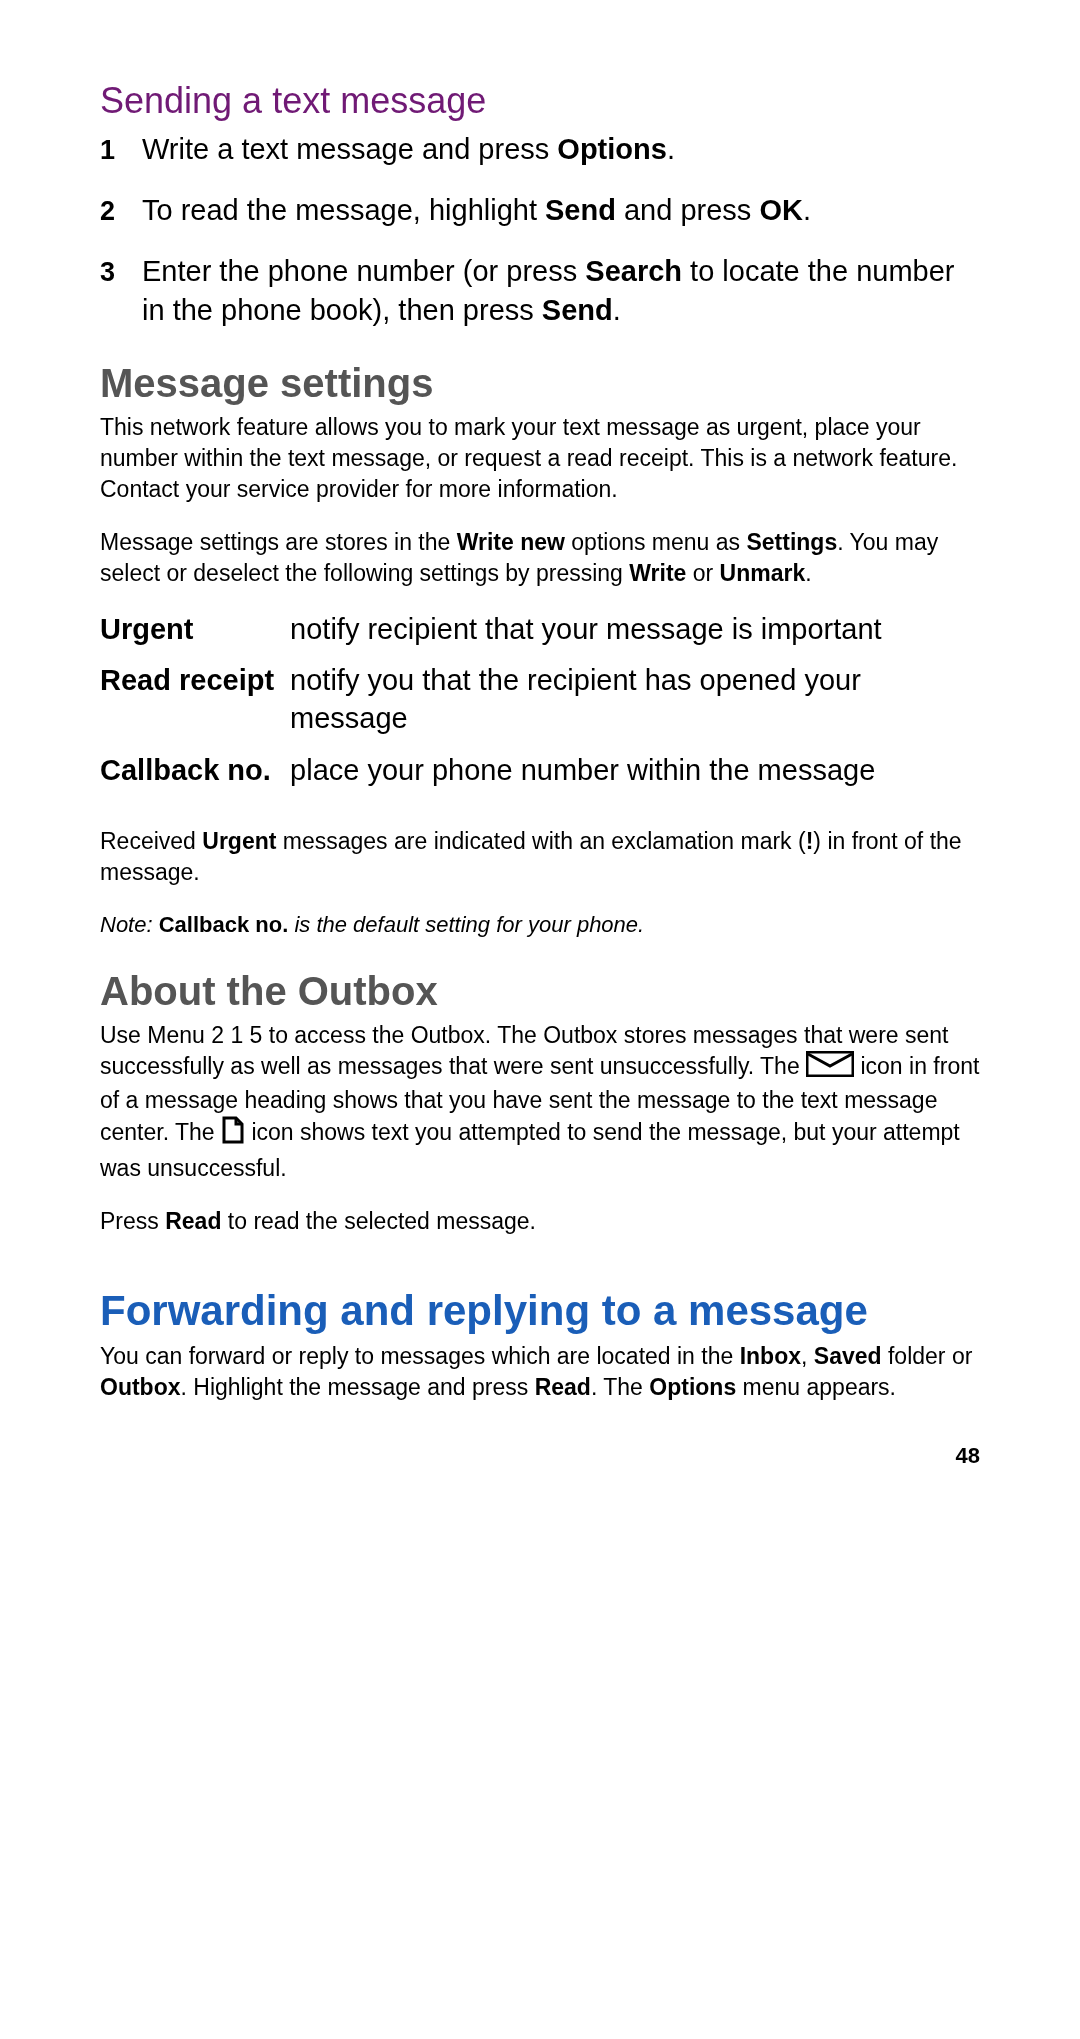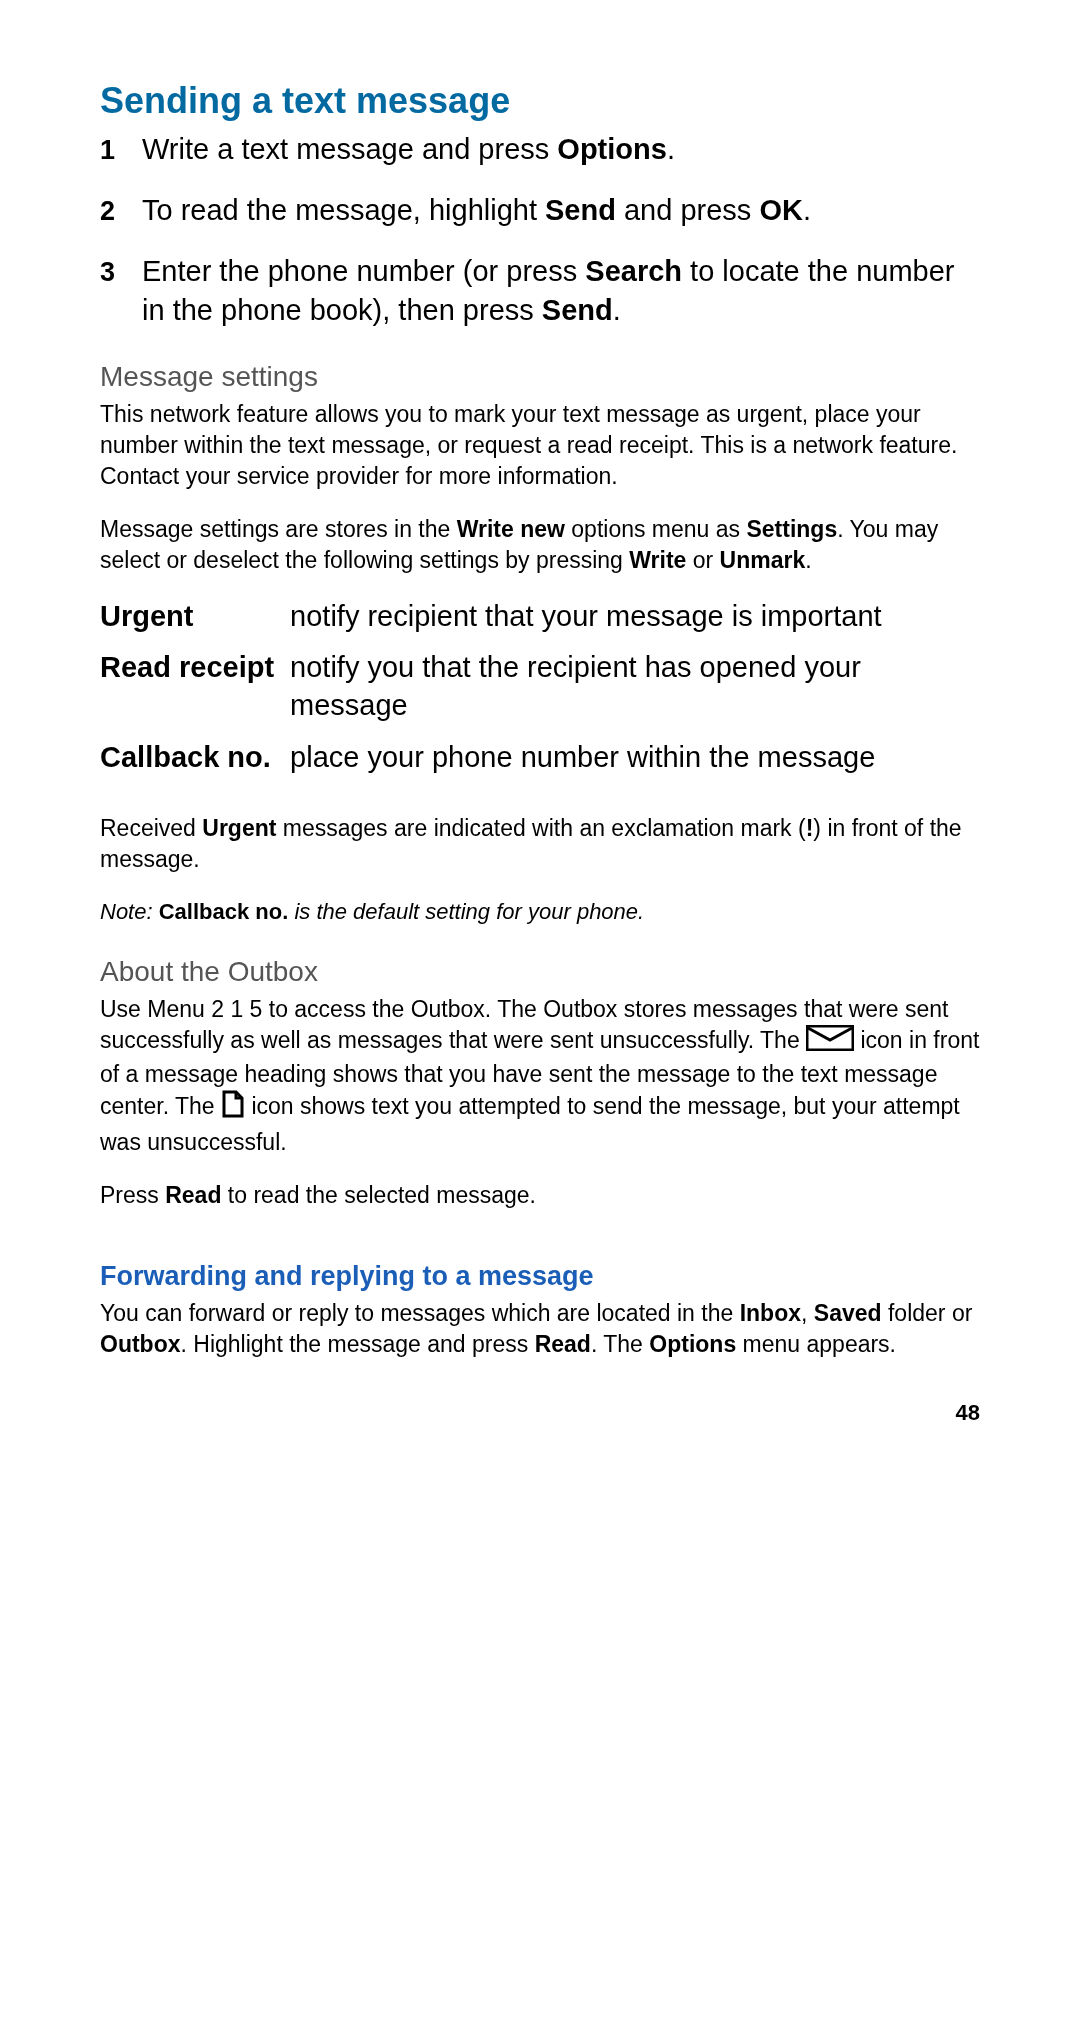--- a/index.html
+++ b/index.html
@@ -9,32 +9,32 @@
     font-family: Arial, Helvetica, sans-serif;
     color: #000;
   }
   .page {
     width: 1080px;
     padding: 60px 100px 40px 100px;
     box-sizing: border-box;
   }
   h2.section {
     font-size: 36px;
-    font-weight: bold;
-    color: #0369a1;
+    font-weight: normal;
+    color: #701a75;
     margin: 20px 0 8px 0;
   }
   h2.sub {
-    font-size: 28px;
-    font-weight: normal;
+    font-size: 40px;
+    font-weight: bold;
     color: #555;
     margin: 30px 0 6px 0;
   }
   h1.major {
-    font-size: 27px;
+    font-size: 42px;
     font-weight: bold;
     color: #1a5eb8;
     margin: 50px 0 6px 0;
   }
   p {
     font-size: 23px;
     line-height: 1.35;
     margin: 0 0 22px 0;
   }
   ol.steps {

